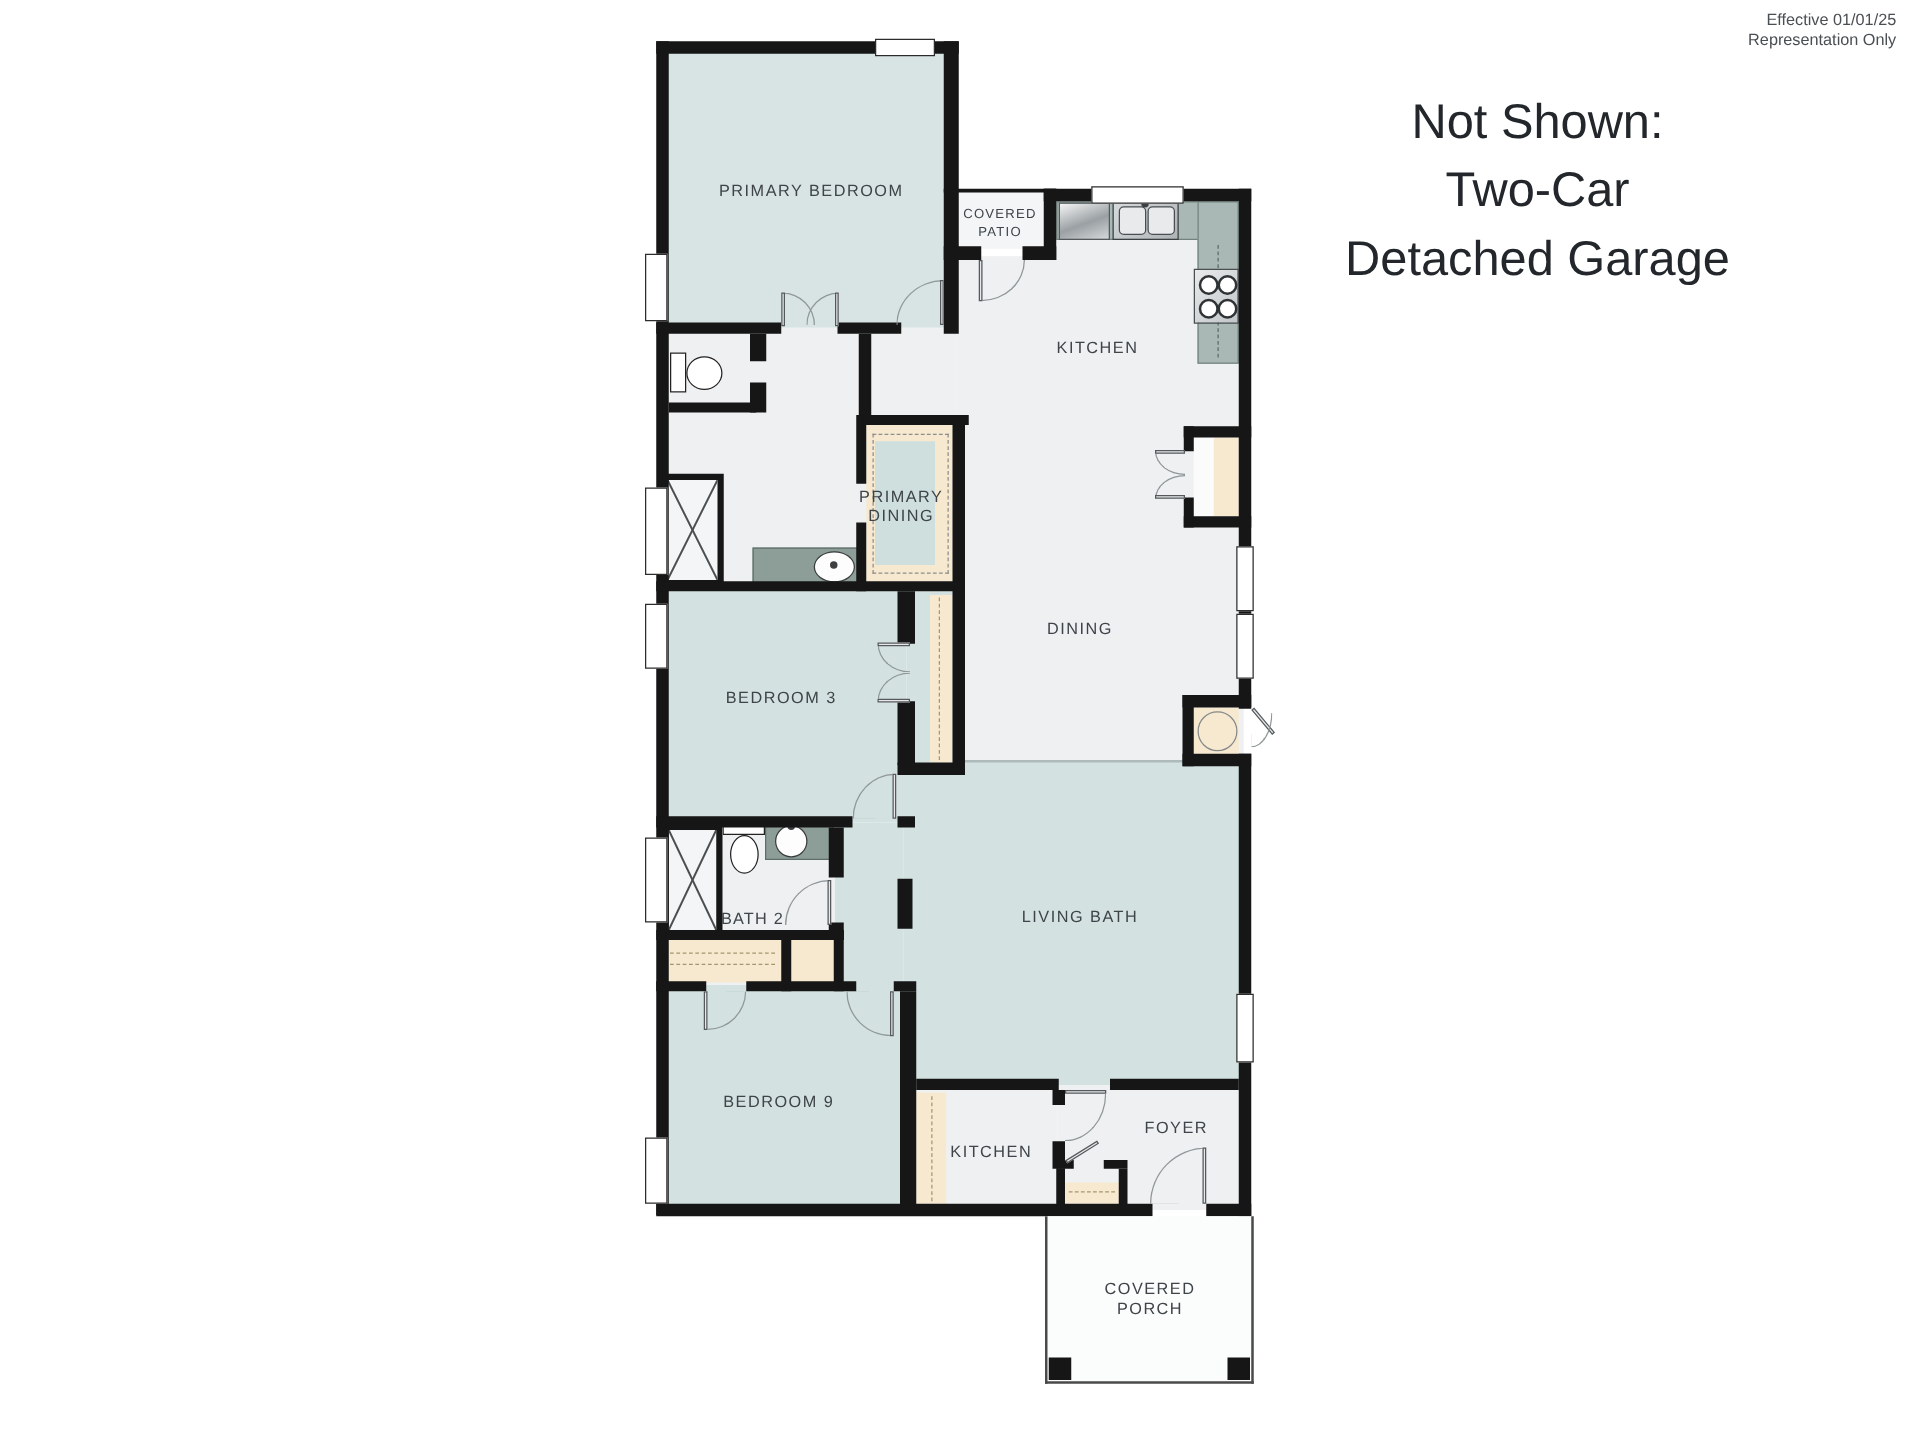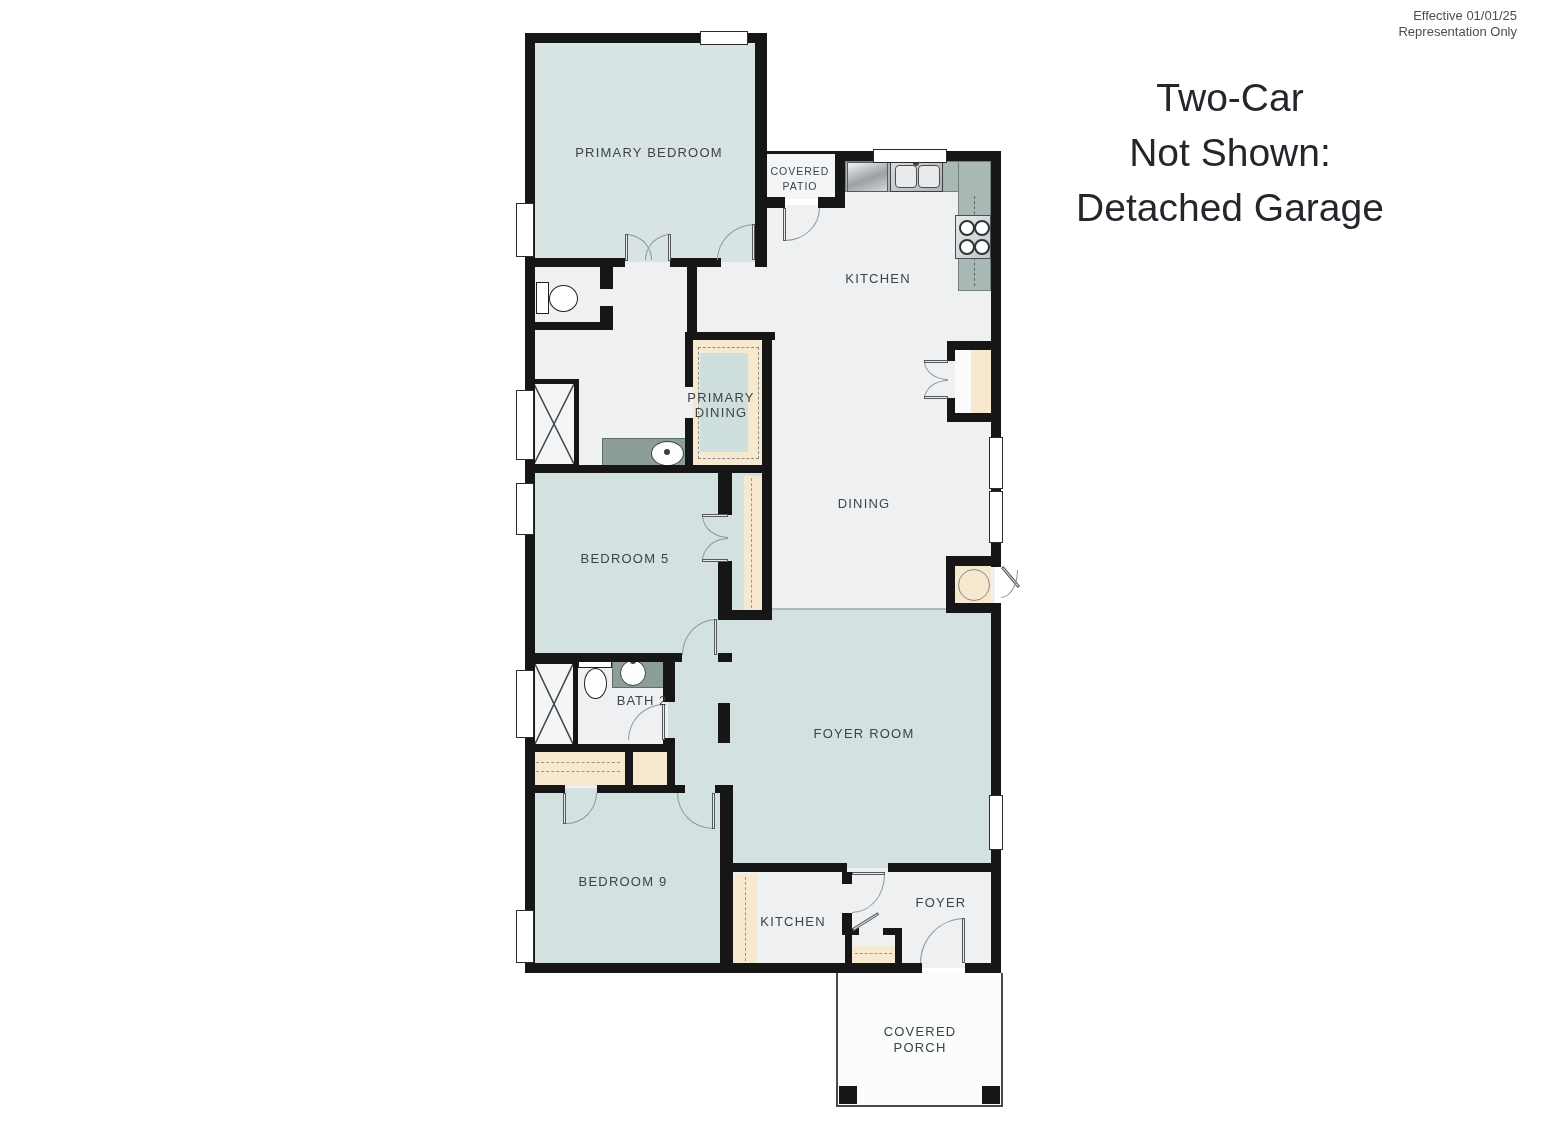--- a/index.html
+++ b/index.html
@@ -39,22 +39,22 @@
 <body>
 
 <div class="canvas">
 
   <div class="note-top">
     <div>Effective 01/01/25</div>
     <div>Representation Only</div>
   </div>
 
   <div class="note-main">
+    <div>Not Shown:</div>
     <div>Two-Car</div>
-    <div>Not Shown:</div>
     <div>Detached Garage</div>
   </div>
 
   <div class="room" style="left:530px;top:38px;width:230px;height:225px;background:#d7e4e3;"></div>
   <div class="room" style="left:530px;top:262px;width:235px;height:208px;background:#eef0f2;"></div>
   <div class="room" style="left:765px;top:152px;width:72px;height:47px;background:#f4f5f7;"></div>
   <div class="room" style="left:840px;top:156px;width:155px;height:55px;background:#eef0f2;"></div>
   <div class="room" style="left:765px;top:205px;width:230px;height:410px;background:#eef0f2;"></div>
   <div class="room" style="left:530px;top:470px;width:195px;height:188px;background:#d3e2e1;"></div>
   <div class="room" style="left:725px;top:470px;width:40px;height:145px;background:#d3e2e1;"></div>
@@ -247,22 +247,22 @@
     <div class="abs" style="right:1px;bottom:1px;width:18px;height:18px;background:#161616;"></div>
   </div>
 
   <div class="lbl" style="left:649px;top:152px;">PRIMARY BEDROOM</div>
   <div class="lbl small" style="left:800px;top:171px;">COVERED</div>
   <div class="lbl small" style="left:800px;top:186px;">PATIO</div>
   <div class="lbl" style="left:878px;top:278px;">KITCHEN</div>
   <div class="lbl" style="left:721px;top:397px;">PRIMARY</div>
   <div class="lbl" style="left:721px;top:412px;">DINING</div>
   <div class="lbl" style="left:864px;top:503px;">DINING</div>
-  <div class="lbl" style="left:625px;top:558px;">BEDROOM 5</div>
-  <div class="lbl big" style="left:602px;top:700px;margin-left:40px;">BATH 2</div>
-  <div class="lbl" style="left:864px;top:733px;">FOYER ROOM</div>
+  <div class="lbl" style="left:625px;top:558px;">BEDROOM 3</div>
+  <div class="lbl big" style="left:602px;top:735px;">BATH 2</div>
+  <div class="lbl" style="left:864px;top:733px;">LIVING BATH</div>
   <div class="lbl" style="left:623px;top:881px;">BEDROOM 9</div>
   <div class="lbl" style="left:793px;top:921px;">KITCHEN</div>
   <div class="lbl" style="left:941px;top:902px;">FOYER</div>
   <div class="lbl" style="left:920px;top:1031px;">COVERED</div>
   <div class="lbl" style="left:920px;top:1047px;">PORCH</div>
 
 </div>
 
 </body></html>

